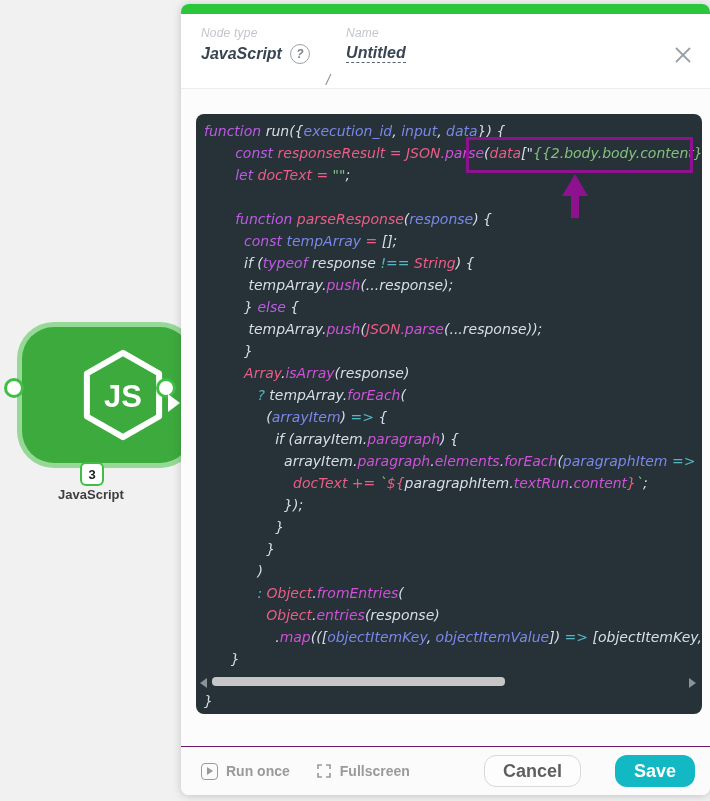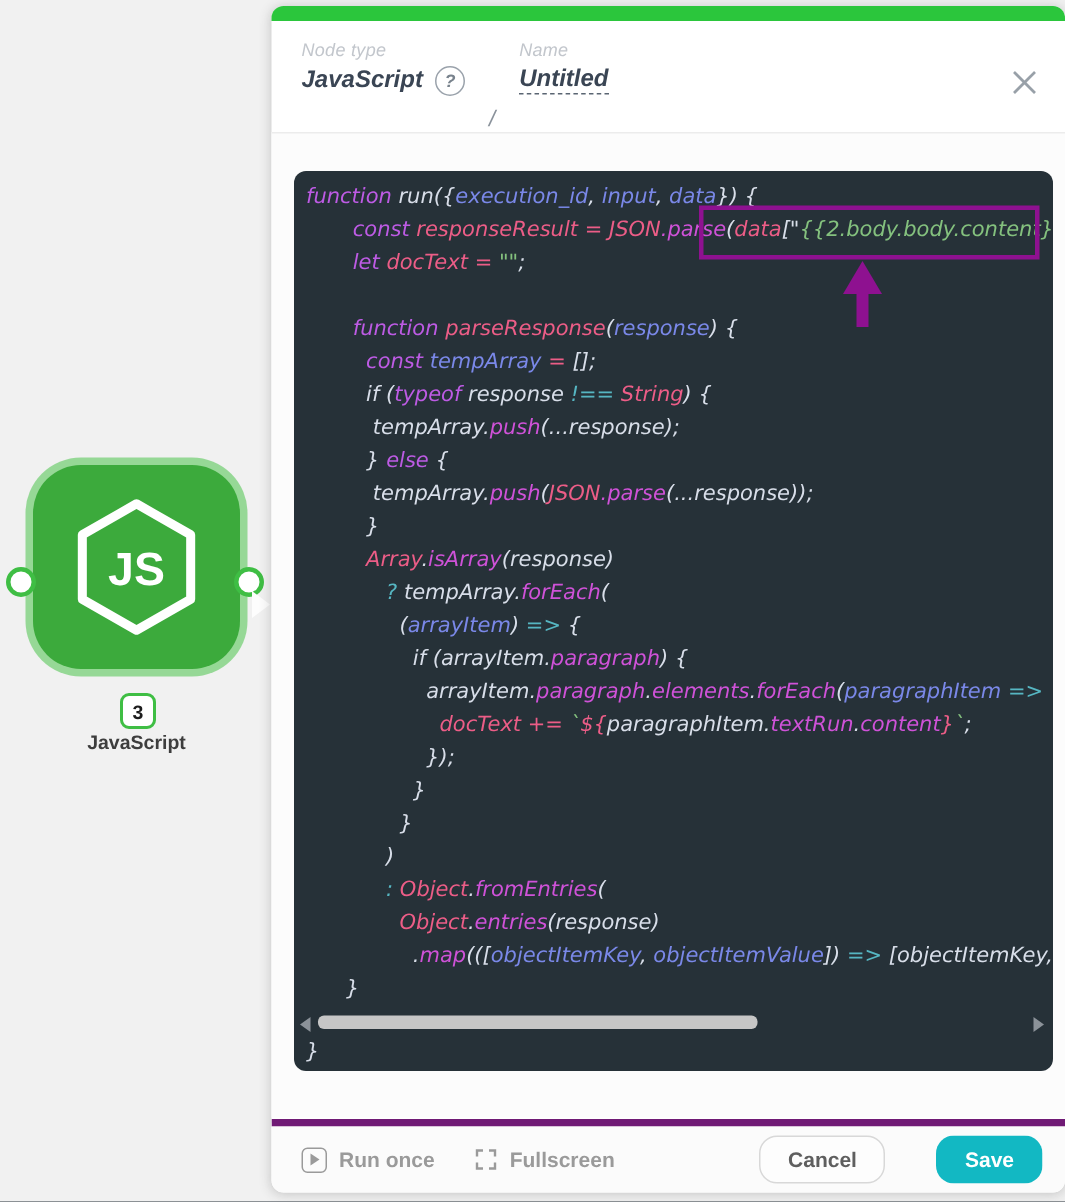--- a/index.html
+++ b/index.html
@@ -3,24 +3,24 @@
 <meta charset="utf-8">
 <style>
   html,body{margin:0;padding:0;}
   body{
     width:710px;height:801px;overflow:hidden;position:relative;
     background:#f1f1f1;font-family:"Liberation Sans",sans-serif;
   }
   
   .node-wrap{position:absolute;left:0;top:0;width:181px;height:801px;}
   .node-body{
-    position:absolute;left:22px;top:310px;width:138px;height:136px;
+    position:absolute;left:22px;top:327px;width:138px;height:136px;
     background:var(--node-green);border-radius:32px;
     box-shadow:0 0 0 5px var(--node-ring);
-    display:flex;align-items:center;justify-content:center;
+    display:flex;align-items:center;justify-content:center;padding-left:32px;
   }
   .port{
     position:absolute;width:14px;height:14px;border-radius:50%;
     background:#fff;border:3px solid var(--port-border);top:378px;
   }
   .port.in{left:4px;}
   .port.out{left:156px;}
   .conn-wedge{
     position:absolute;left:168px;top:394px;width:0;height:0;
     border-top:9px solid transparent;border-bottom:9px solid transparent;
@@ -90,32 +90,32 @@
   }
   .hscroll{position:absolute;left:0;right:0;bottom:26px;height:13px;}
   .scroll-arrow{position:absolute;top:3px;width:0;height:0;cursor:pointer;}
   .scroll-arrow.left{left:4px;border-top:5px solid transparent;border-bottom:5px solid transparent;border-right:7px solid #8b9299;}
   .scroll-arrow.right{right:6px;border-top:5px solid transparent;border-bottom:5px solid transparent;border-left:7px solid #8b9299;}
   .scroll-thumb{position:absolute;left:16px;top:2px;width:58%;height:9px;background:#c6c6c6;border-radius:4px;cursor:grab;}
   .code-last-line{position:absolute;left:8px;bottom:2px;right:0;}
   
   .footer{
     position:absolute;left:0;right:0;bottom:0;height:49px;
-    background:#fbfbfb;border-top:5px solid #701a75;border-radius:0 0 8px 8px;
+    background:#fbfbfb;border-top:1px solid #701a75;border-radius:0 0 8px 8px;
     display:flex;align-items:center;padding:0 15px 0 20px;box-sizing:border-box;gap:26px;
   }
   .foot-action{display:flex;align-items:center;gap:8px;color:#9a9a9a;font-size:14px;font-weight:600;cursor:pointer;}
   .play-box{
     width:15px;height:15px;border:1.6px solid #9a9a9a;border-radius:4px;
     display:inline-flex;align-items:center;justify-content:center;
   }
   .play-tri{width:0;height:0;border-top:4px solid transparent;border-bottom:4px solid transparent;border-left:6px solid #9a9a9a;margin-left:1px;}
   .spacer{flex:1;}
   .btn{
-    height:32px;padding:0 18px;border-radius:12px;font-size:14px;font-weight:600;
+    height:32px;padding:0 18px;border-radius:12px;font-size:18px;font-weight:600;
     display:inline-flex;align-items:center;justify-content:center;cursor:pointer;
     font-family:"Liberation Sans",sans-serif;border:1px solid transparent;
   }
   .btn-cancel{background:#fdfdfd;border-color:#d8d8d8;color:#5f5f5f;margin-right:8px;}
   .btn-save{background:var(--save-teal);color:#fff;}
 </style>
 </head>
 <body>
 
 <div class="node-wrap">

